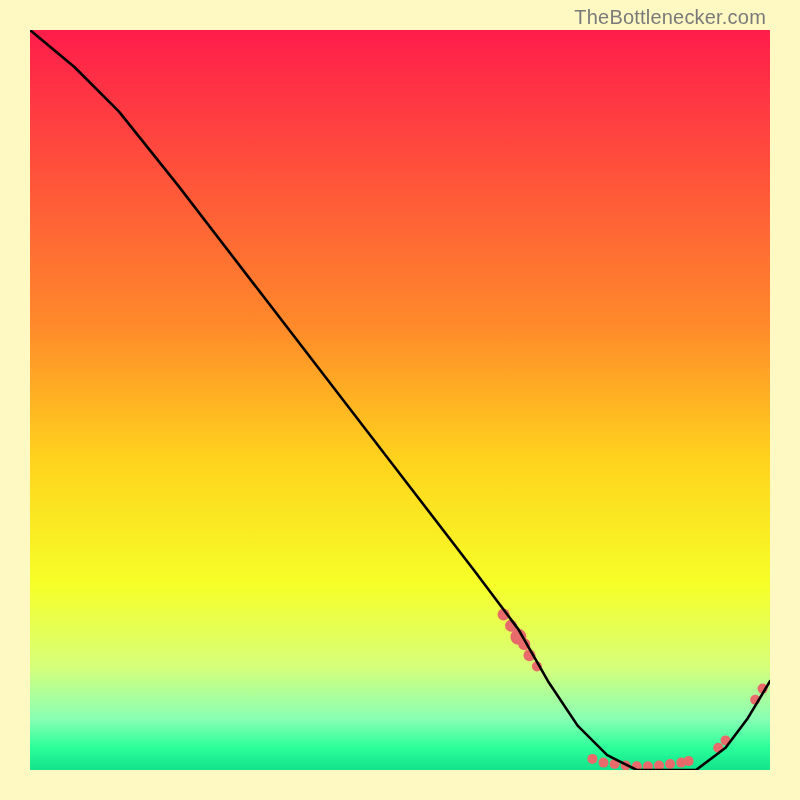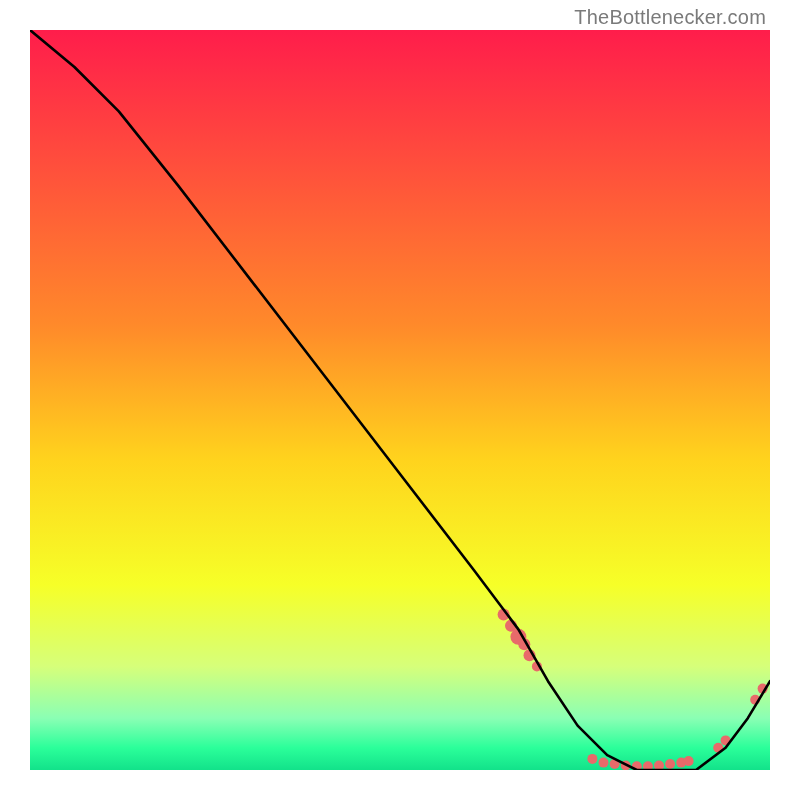--- a/index.html
+++ b/index.html
@@ -8,21 +8,21 @@
     width: 800px;
     height: 800px;
     background: #000;
     overflow: hidden;
     font-family: Arial, Helvetica, sans-serif;
   }
   .frame {
     position: relative;
     width: 800px;
     height: 800px;
-    background: #ffffff;
+    background: #fef9c3;
   }
   .plot {
     position: absolute;
     left: 30px;
     top: 30px;
     width: 740px;
     height: 740px;
     overflow: hidden;
   }
   .watermark {

